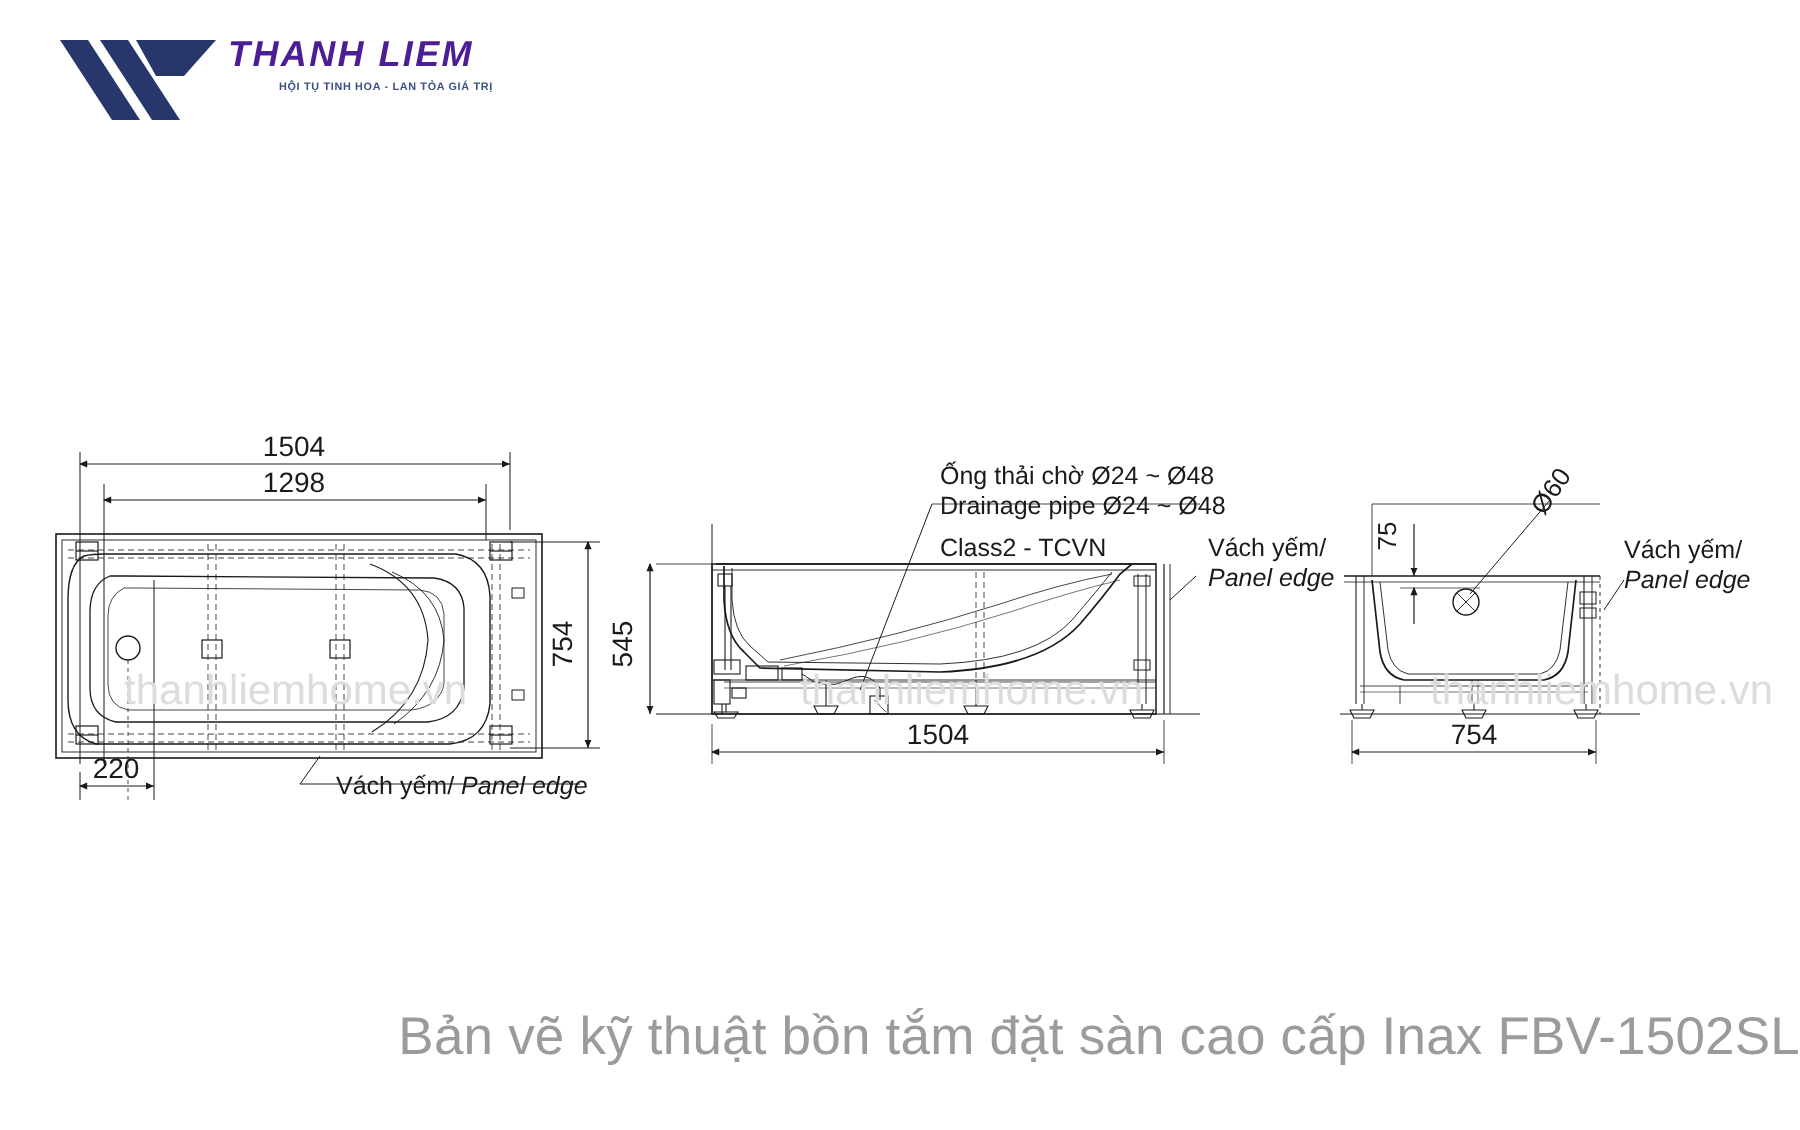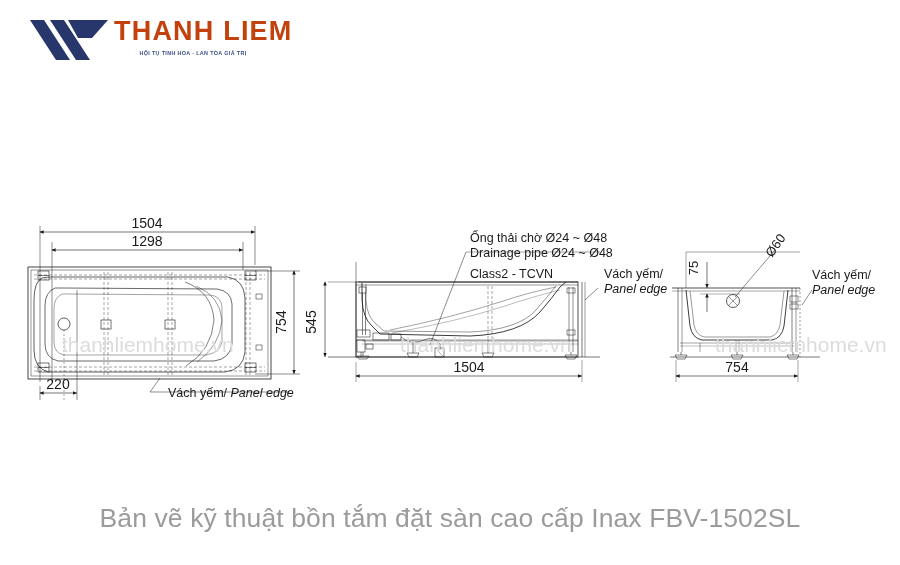--- a/index.html
+++ b/index.html
@@ -8,36 +8,36 @@
     font-family:"Liberation Sans",sans-serif;
     position:relative;overflow:hidden;color:#1a1a1a;
   }
   .page{position:absolute;inset:0;}
 
   
   .logo-block{position:absolute;left:30px;top:14px;width:240px;height:52px;}
   .logo-mark{position:absolute;left:0;top:2px;width:78px;height:46px;}
   .logo-text{position:absolute;left:84px;top:4px;}
   .logo-name{
-    font-size:27px;font-weight:700;letter-spacing:1.2px;
-    color:#c2410c;line-height:1;white-space:nowrap;
+    font-size:18px;font-weight:700;letter-spacing:1.2px;
+    color:#4c1d95;line-height:1;white-space:nowrap;font-style:italic;
   }
   .logo-tagline{
     font-size:5.4px;font-weight:700;letter-spacing:.35px;
     color:#3a4f86;margin-top:5px;white-space:nowrap;text-align:center;
     width:158px;
   }
 
   
   .drawing{position:absolute;left:0;top:0;width:900px;height:490px;}
   .drawing svg{display:block;}
 
   
   .caption{
-    position:absolute;left:0;top:503px;width:900px;text-align:center;
+    position:absolute;left:0;top:503px;width:900px;text-align:right;
     font-size:26.5px;color:#9b9b9b;letter-spacing:.1px;white-space:nowrap;
     font-weight:400;
   }
 
   
 </style>
 </head>
 <body>
 
 <div class="page">

